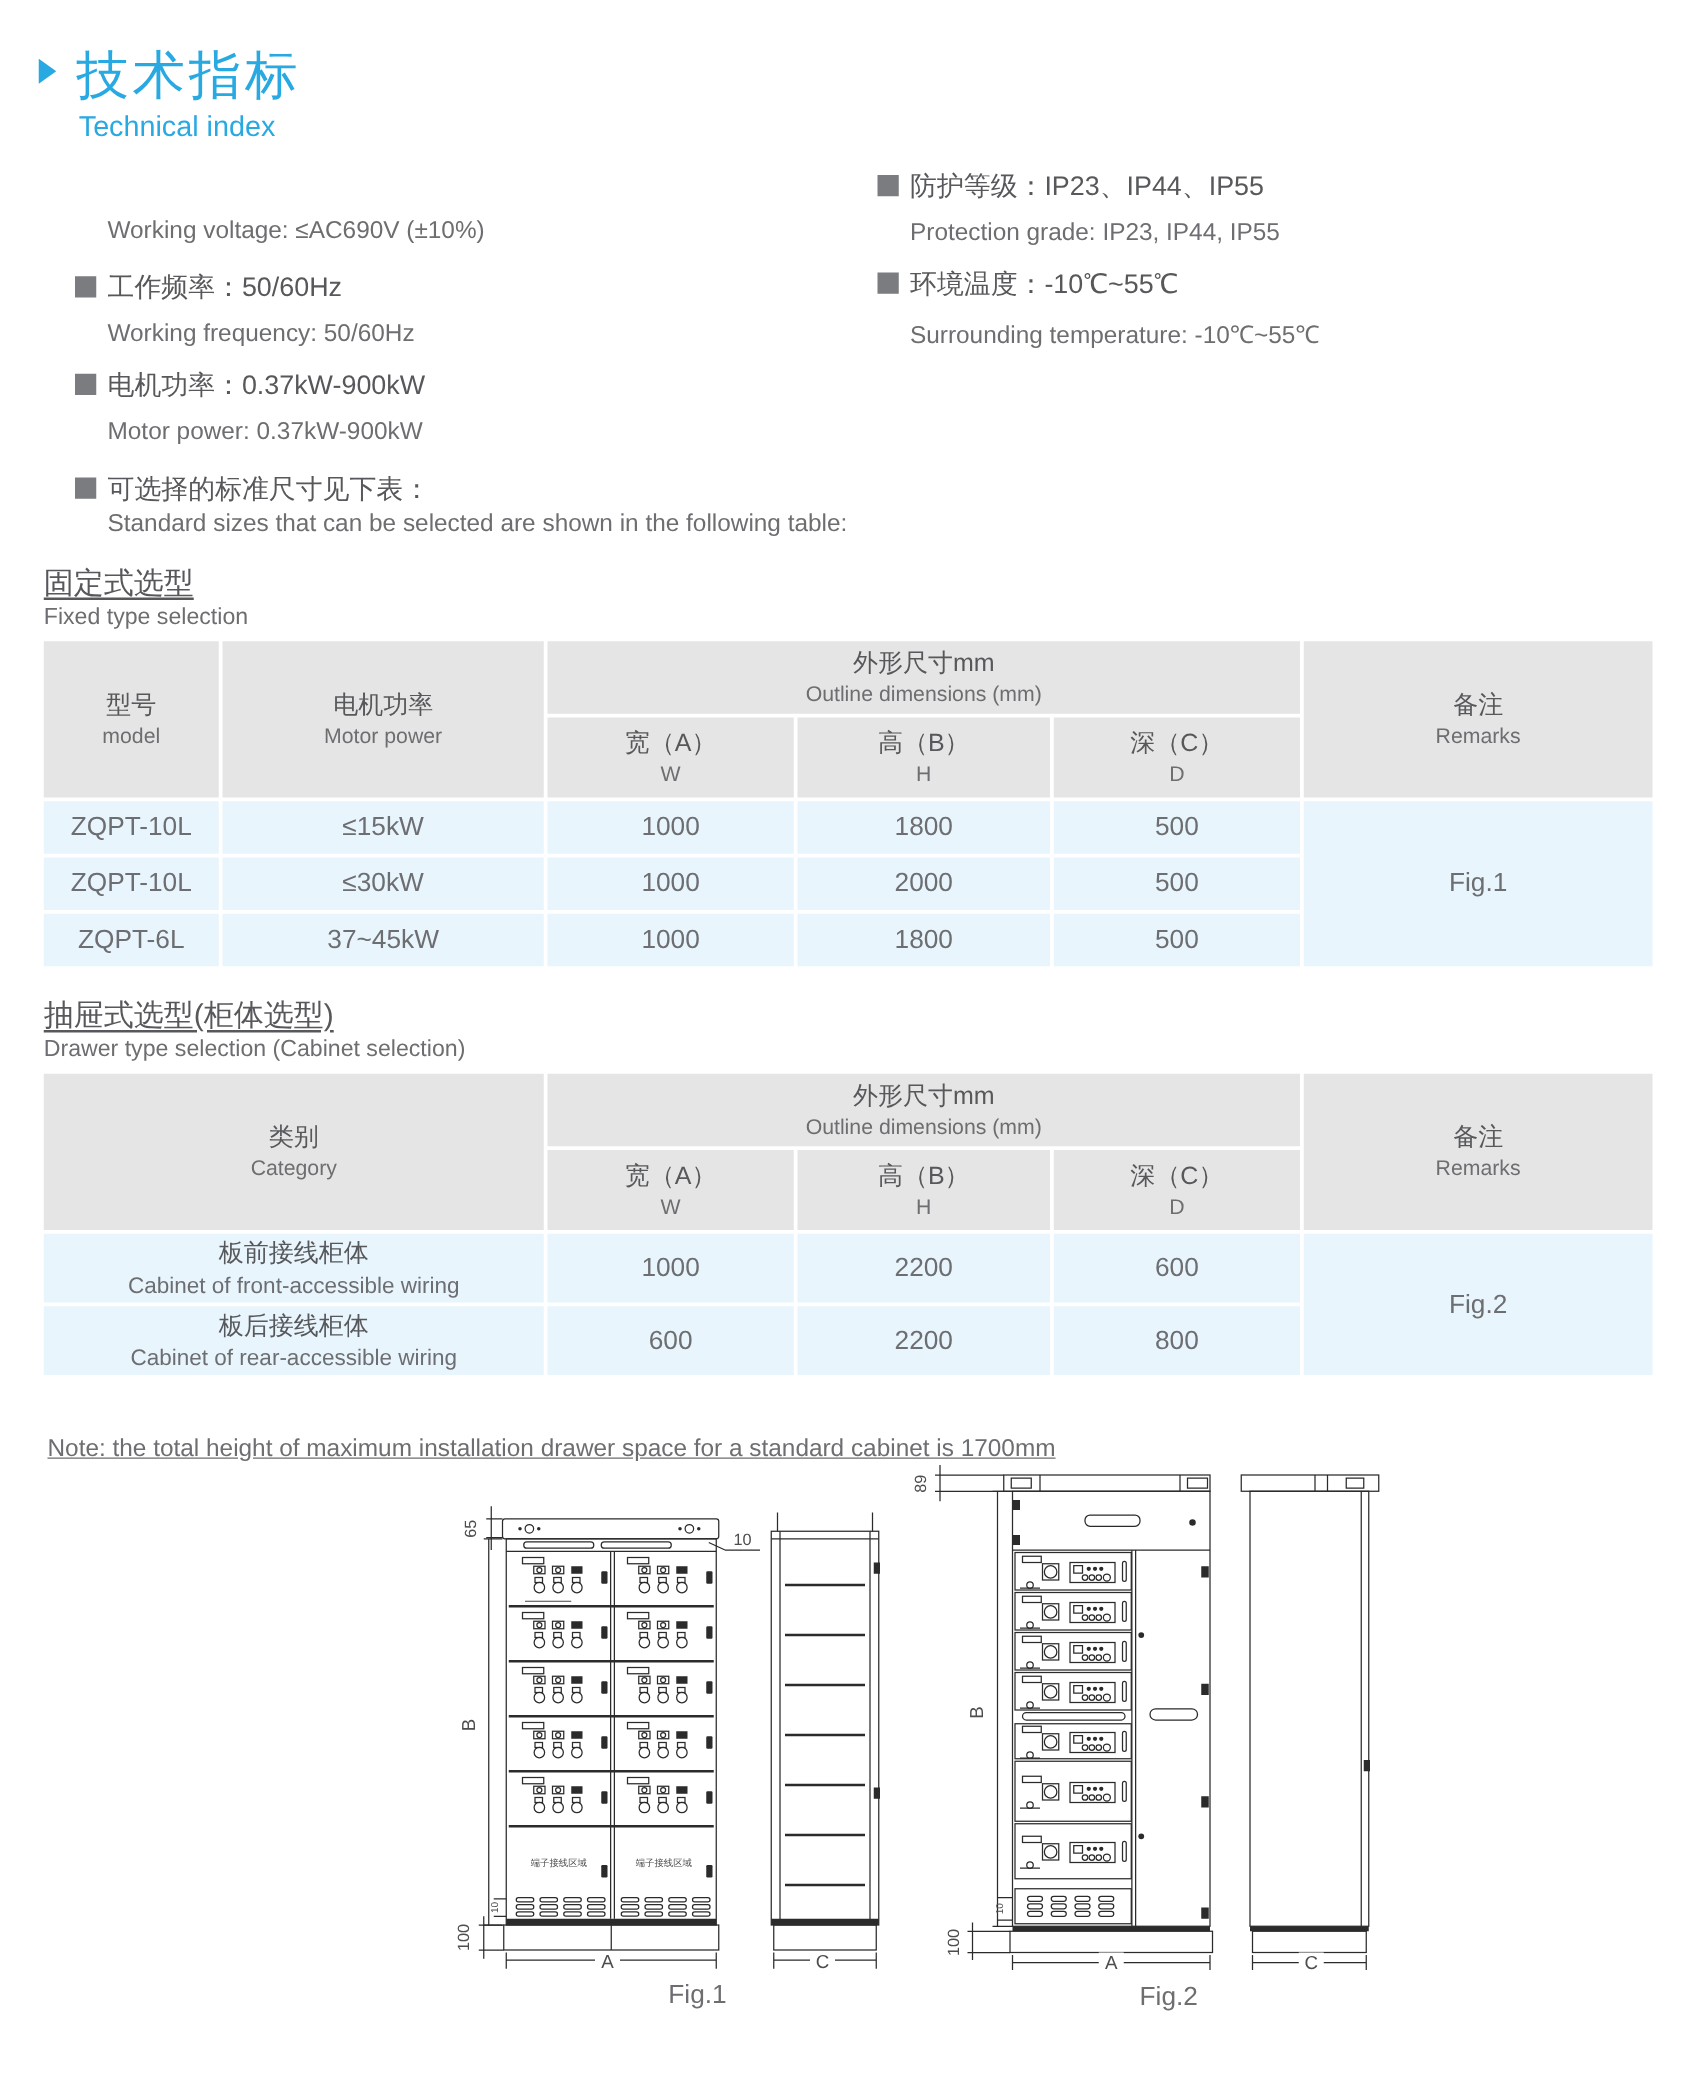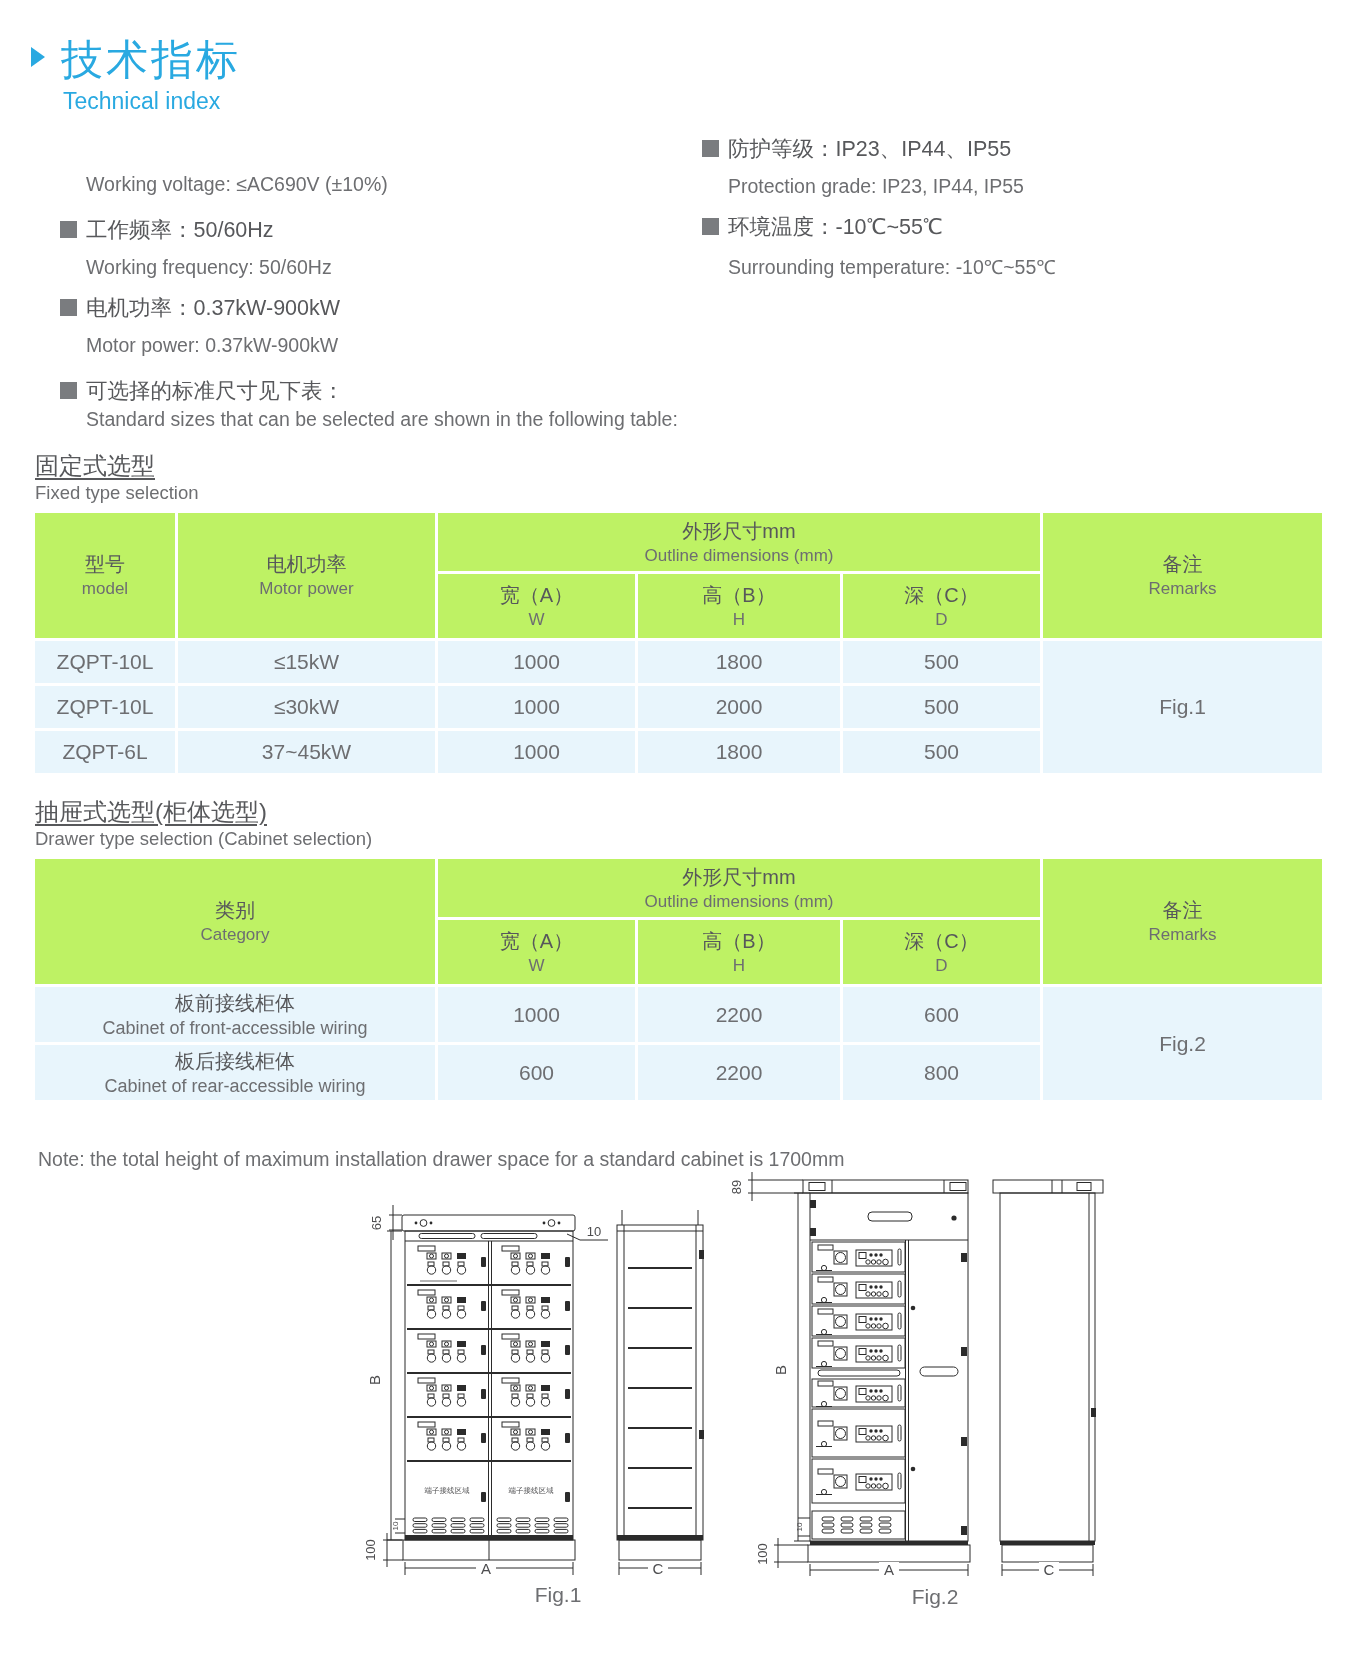--- a/index.html
+++ b/index.html
@@ -18,21 +18,21 @@
   .spec-zh .bullet { display:inline-block; width:17px; height:17px; background:#7A7C7F; margin-right:9px; flex:0 0 auto; }
   .spec-en { position:absolute; font-size:19.5px; color:#6D6E71; white-space:nowrap; }
 
   
   .sec-zh { position:absolute; font-size:24px; color:#57585B; text-decoration:underline; text-underline-offset:4px; white-space:nowrap; }
   .sec-en { position:absolute; font-size:18.5px; color:#6D6E71; white-space:nowrap; }
 
   
   table.spec { position:absolute; border-collapse:separate; border-spacing:3px; table-layout:fixed; }
   table.spec th, table.spec td { text-align:center; vertical-align:middle; font-weight:normal; padding:0; }
-  table.spec th { background:#bef264; }
+  table.spec th { background:#e5e5e5; }
   table.spec td { background:#E8F5FC; }
   .c-zh { font-size:20px; color:#57585B; line-height:27px; }
   .c-en { font-size:17px; color:#6D6E71; line-height:22px; }
   .c-cat-zh { font-size:20px; color:#57585B; line-height:26px; }
   .c-cat-en { font-size:18px; color:#6D6E71; line-height:24px; }
   .c-num { font-size:21px; color:#6D6E71; }
   .c-mod { font-size:21px; color:#6D6E71; }
 
   .note-line { position:absolute; font-size:19.5px; color:#6D6E71; white-space:nowrap; }
 
@@ -212,21 +212,21 @@
           <div class="c-cat-zh">板后接线柜体</div>
           <div class="c-cat-en">Cabinet of rear-accessible wiring</div>
         </td>
         <td class="c-num">600</td>
         <td class="c-num">2200</td>
         <td class="c-num">800</td>
       </tr>
     </tbody>
   </table>
 
-  <div class="note-line" style="left:38px; top:1148px;">Note: the total height of maximum installation drawer space for a standard cabinet is 1700mm</div>
+  <div class="note-line" style="left:38px; top:1148px;text-decoration:underline;">Note: the total height of maximum installation drawer space for a standard cabinet is 1700mm</div>
 
   <svg class="fig-svg" style="left:345px; top:1135px;" width="370" height="485" viewBox="0 0 370 485">
     <defs>
       <g id="f1mod">
         <rect class="ln" x="11" y="5" width="17" height="5"></rect>
         <rect class="ln" x="20" y="12" width="9" height="6"></rect>
           <circle class="ln" cx="24.5" cy="15" r="2"></circle>
         <rect class="ln" x="35" y="12" width="9" height="6"></rect>
           <circle class="ln" cx="39.5" cy="15" r="2"></circle>
         <rect class="fil" x="50" y="12" width="9" height="6"></rect>

